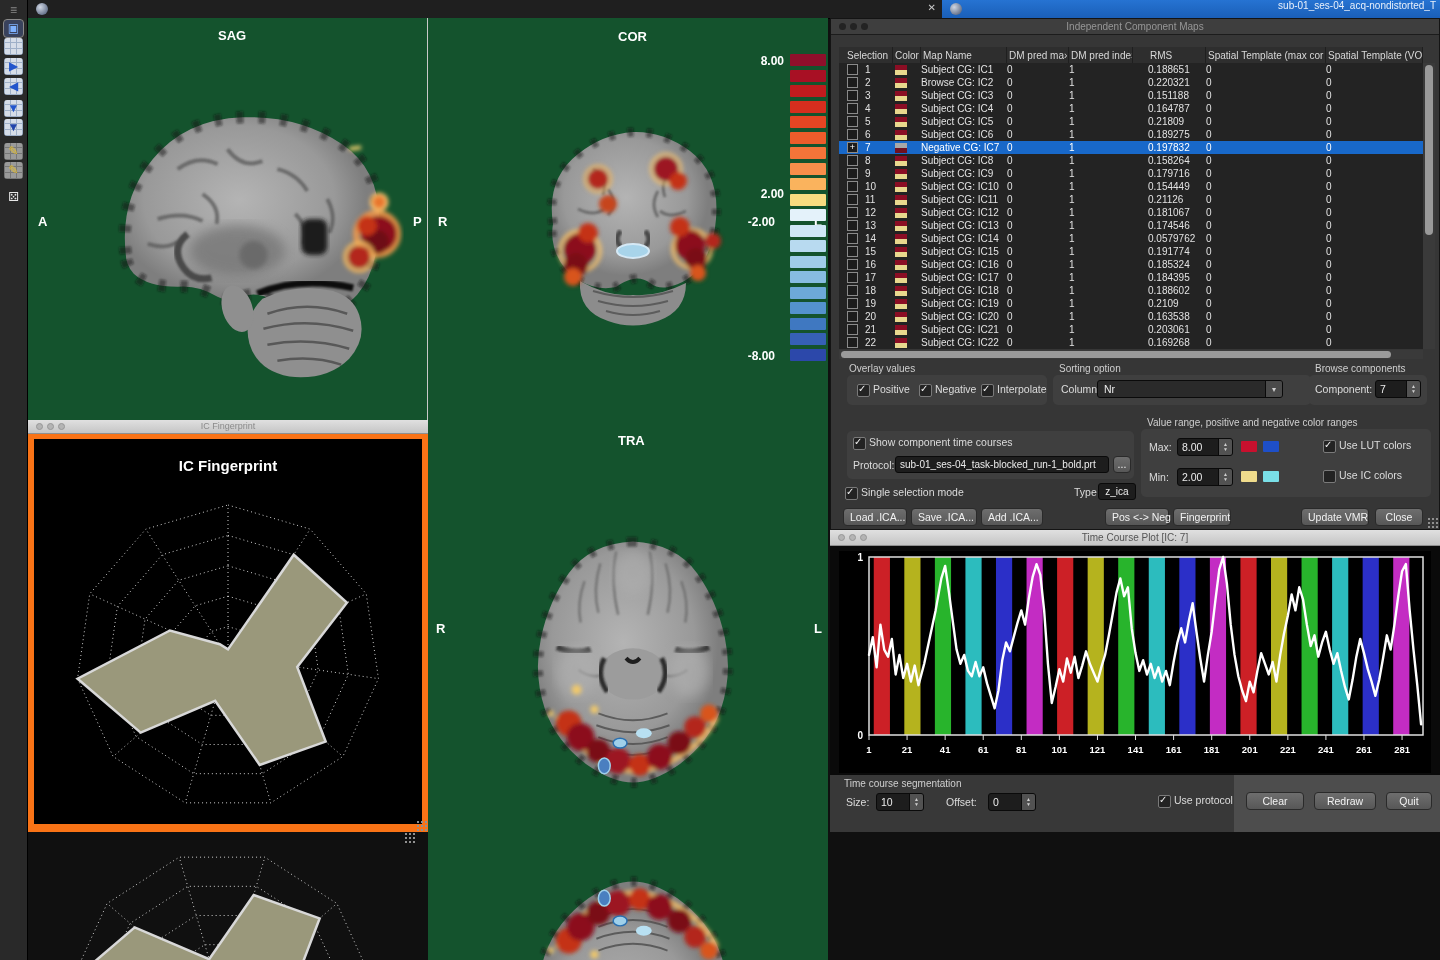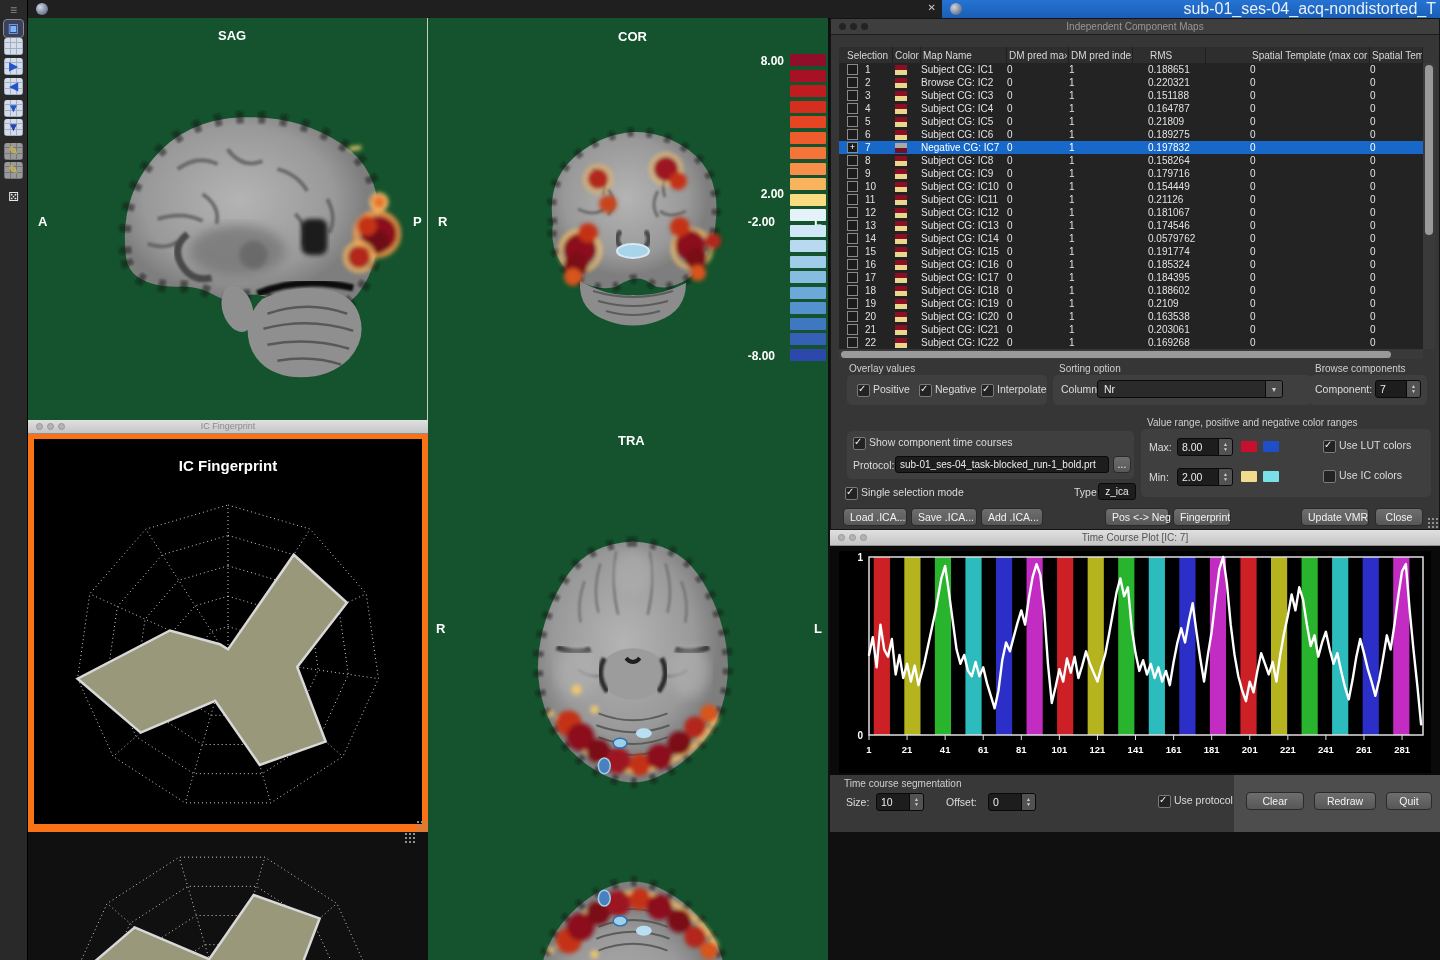--- a/index.html
+++ b/index.html
@@ -13,21 +13,21 @@
   .tb-grid{background:
       repeating-linear-gradient(0deg,#9fb0c8 0 1px,transparent 1px 6px),
       repeating-linear-gradient(90deg,#9fb0c8 0 1px,transparent 1px 6px),#d6dde8;}
   .tb-gray{background:
       repeating-linear-gradient(0deg,#777 0 1px,transparent 1px 6px),
       repeating-linear-gradient(90deg,#777 0 1px,transparent 1px 6px),#9a9a9a;} 
   
   #tab-left{left:28px;top:0;width:914px;height:18px;background:#1f1f1f;border-bottom:1px solid #000;}
   #tab-left .t{position:absolute;left:0;right:0;text-align:center;top:3px;font-size:10.5px;color:#b5b5b5;}
   #tab-right{left:942px;top:0;width:498px;height:18px;background:linear-gradient(#2673d2,#1a5fb8);}
-  #tab-right .t{position:absolute;right:4px;top:0;font-size:16px;color:#e8f0fb;white-space:nowrap;}
+  #tab-right .t{position:absolute;right:4px;top:0;font-size:10px;color:#e8f0fb;white-space:nowrap;}
   .tab-x{position:absolute;right:6px;top:2px;font-size:10px;color:#c9c9c9;cursor:default;}
   .brain-ico{position:absolute;left:8px;top:3px;width:12px;height:12px;border-radius:50%;
       background:radial-gradient(circle at 35% 35%,#cfd6e2,#6c7890 70%,#45516a);}
   
   .view{background:#14532d;overflow:hidden;}
   .vlabel{position:absolute;color:#fff;font-weight:bold;font-size:13px;}
   #sag-view{left:28px;top:18px;width:399px;height:407px;border-right:1px solid #c8c8c8;}
   #cor-view{left:428px;top:18px;width:400px;height:407px;}
   #tra-view{left:428px;top:425px;width:400px;height:405px;}
   .cb-swatch{position:absolute;left:362px;width:36px;height:12px;border-radius:1px;}
@@ -41,21 +41,21 @@
   .tdots.dark span{background:#232323;}
   .ttext{position:absolute;left:0;right:0;text-align:center;font-size:10px;}
   
   #icm{left:830px;top:18px;width:610px;height:512px;background:#363636;border:1px solid #141414;box-sizing:border-box;}
   #icm-header{position:absolute;left:8px;top:28px;width:584px;height:16px;background:#2e2e2e;
       display:flex;align-items:center;font-size:10px;color:#d8d8d8;}
   #icm-rows{position:absolute;left:8px;top:44px;width:584px;height:286px;background:#232323;overflow:hidden;}
   .trow{display:flex;height:13px;align-items:center;font-size:10px;color:#e2e2e2;}
   .trow.sel{background:#1868c9;color:#fff;}
   .c1{width:54px;display:flex;align-items:center;}
-  .c2{width:28px;} .c3{width:86px;} .c4{width:62px;} .c5{width:64px;} .c6{width:58px;margin-left:15px;} .c7{width:120px;margin-left:44px;} .c8{flex:1;}
+  .c2{width:28px;} .c3{width:86px;} .c4{width:62px;} .c5{width:64px;} .c6{width:58px;margin-left:15px;} .c7{width:120px;} .c8{flex:1;}
   .hcell{height:100%;display:flex;align-items:center;border-right:1px solid #1f1f1f;box-sizing:border-box;
       white-space:nowrap;overflow:hidden;}
   .rowbox{width:9px;height:9px;border:1px solid #8a8a8a;margin:0 0 0 8px;background:#1c1c1c;
       font-size:9px;line-height:8px;text-align:center;color:#fff;}
   .rownr{margin-left:7px;}
   .sw{width:12px;height:10px;margin-left:2px;display:flex;flex-direction:column;}
   .sw i{flex:1;}
   .scroll-v{position:absolute;left:592px;top:44px;width:12px;height:286px;background:#3a3a3a;}
   .scroll-v i{position:absolute;left:2px;top:2px;width:8px;height:170px;background:#9a9a9a;border-radius:4px;}
   .scroll-h{position:absolute;left:8px;top:331px;width:584px;height:9px;background:#3a3a3a;}

